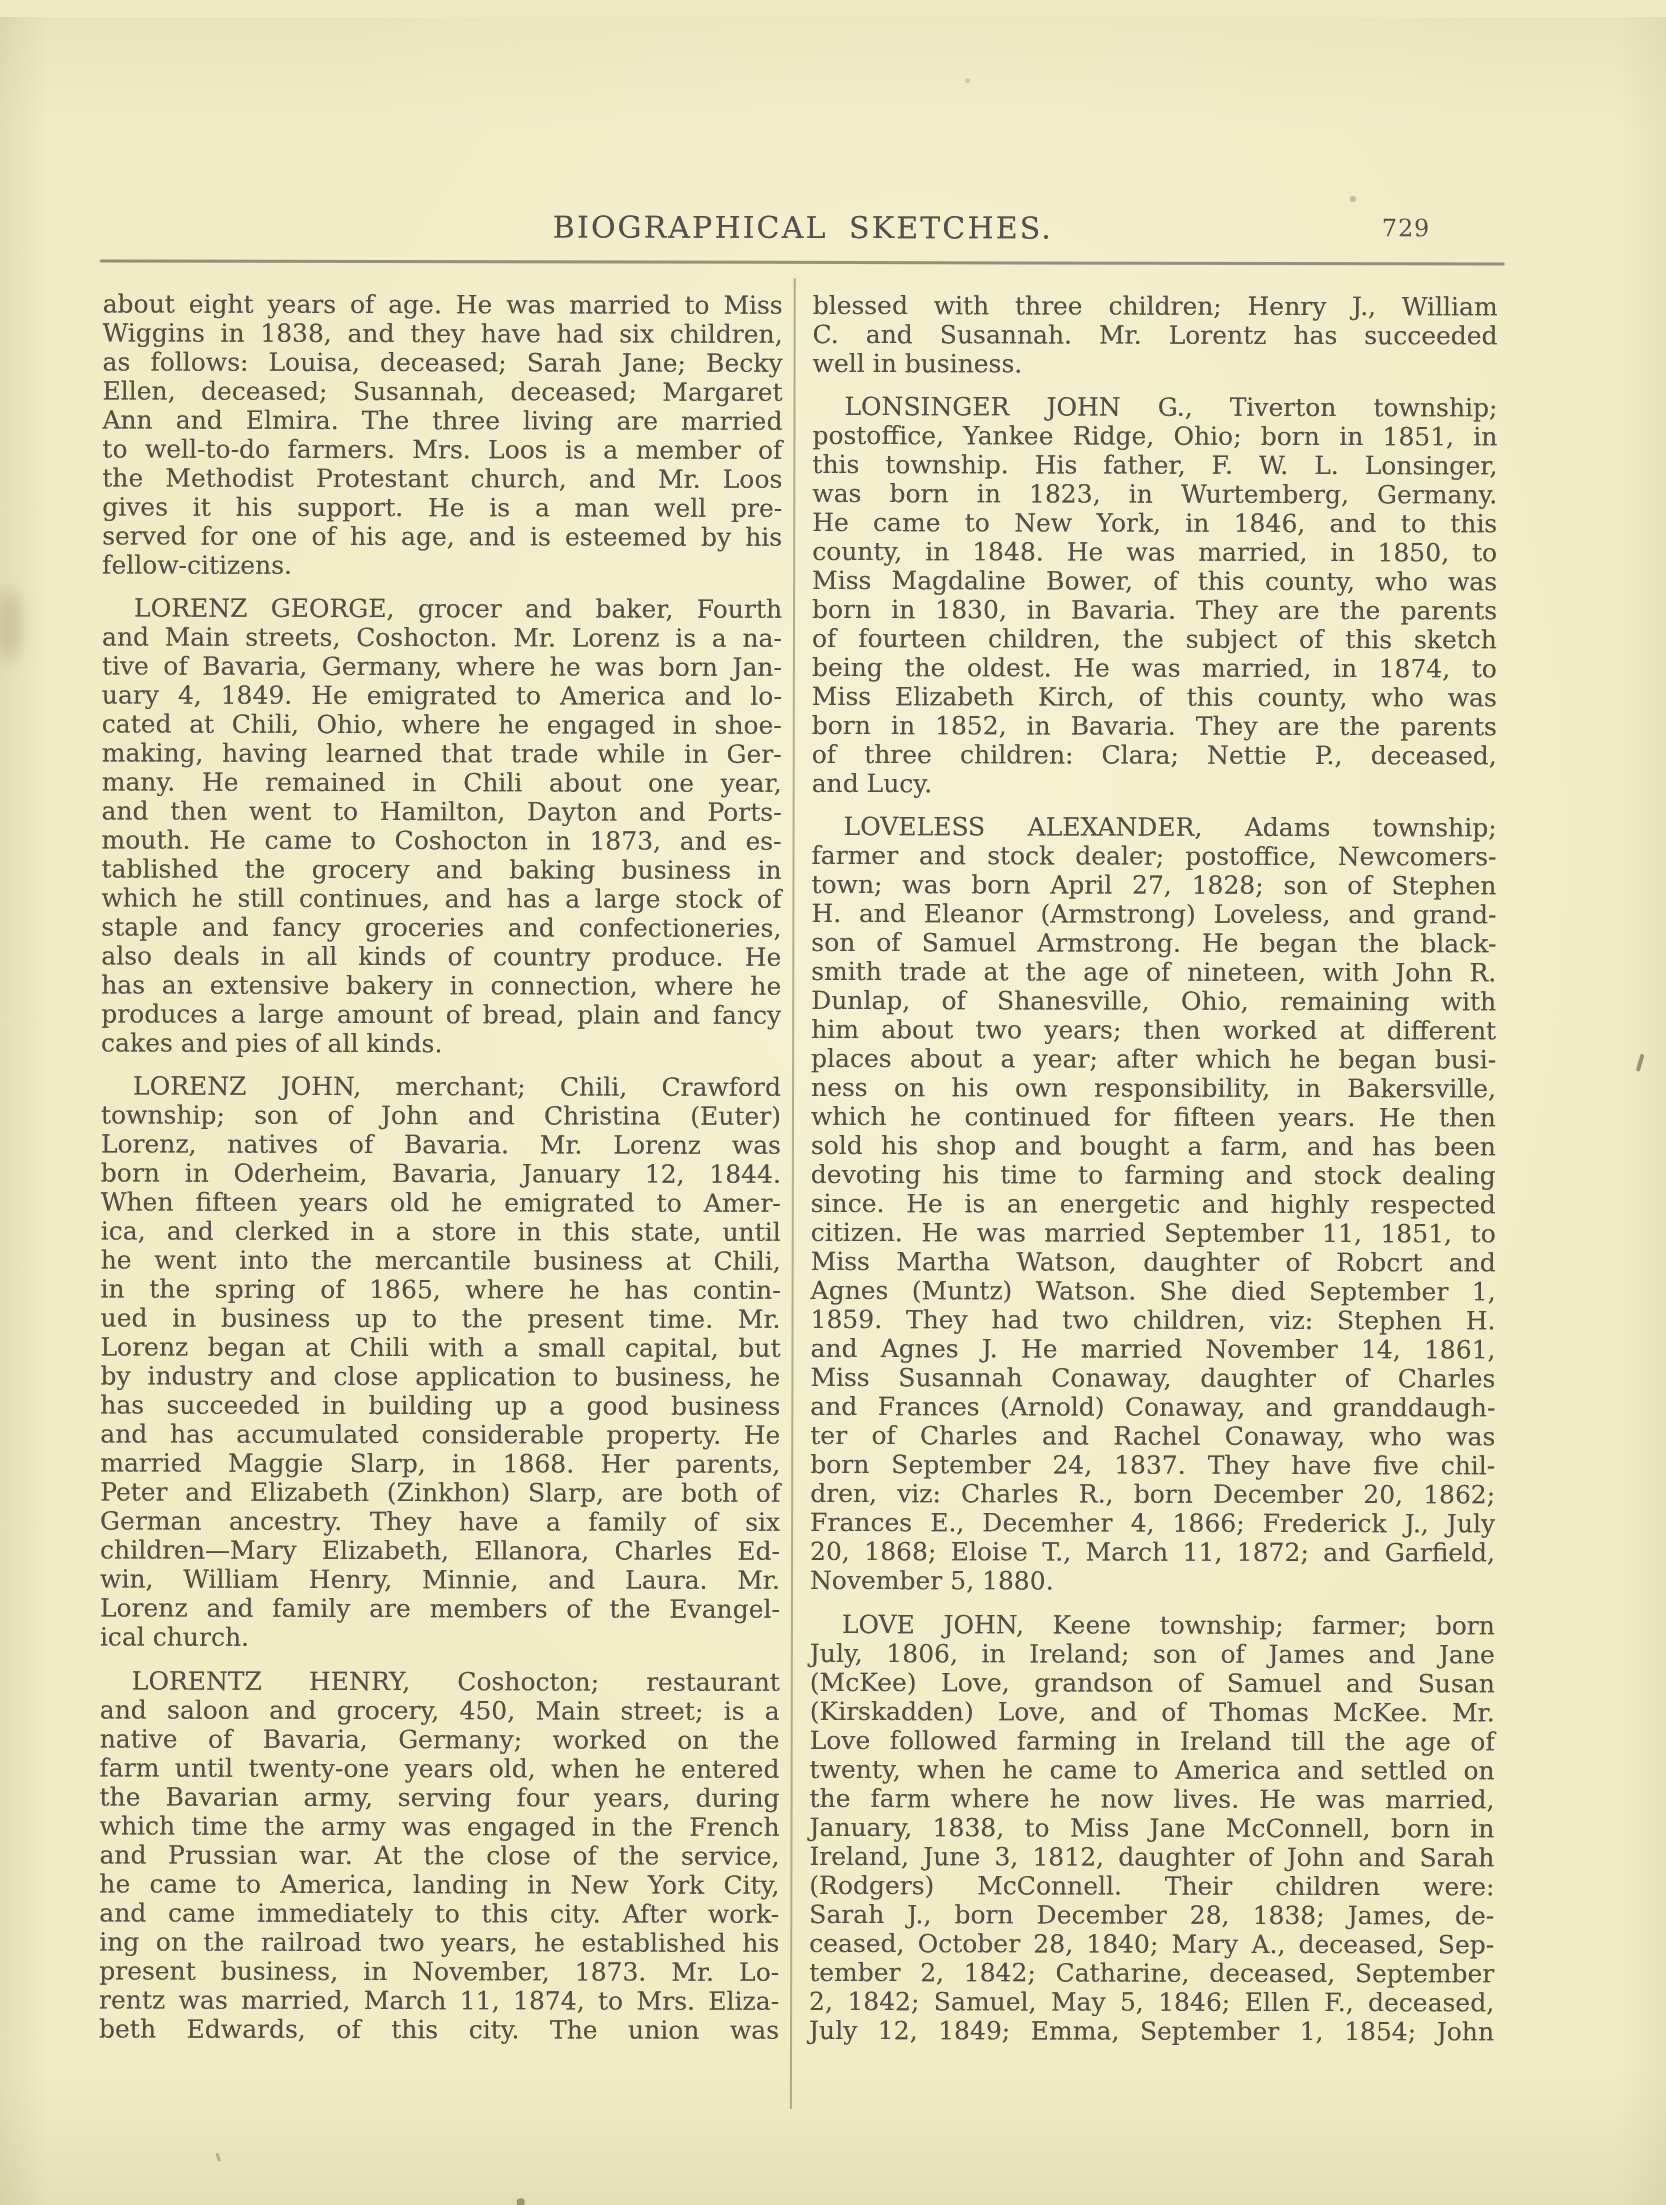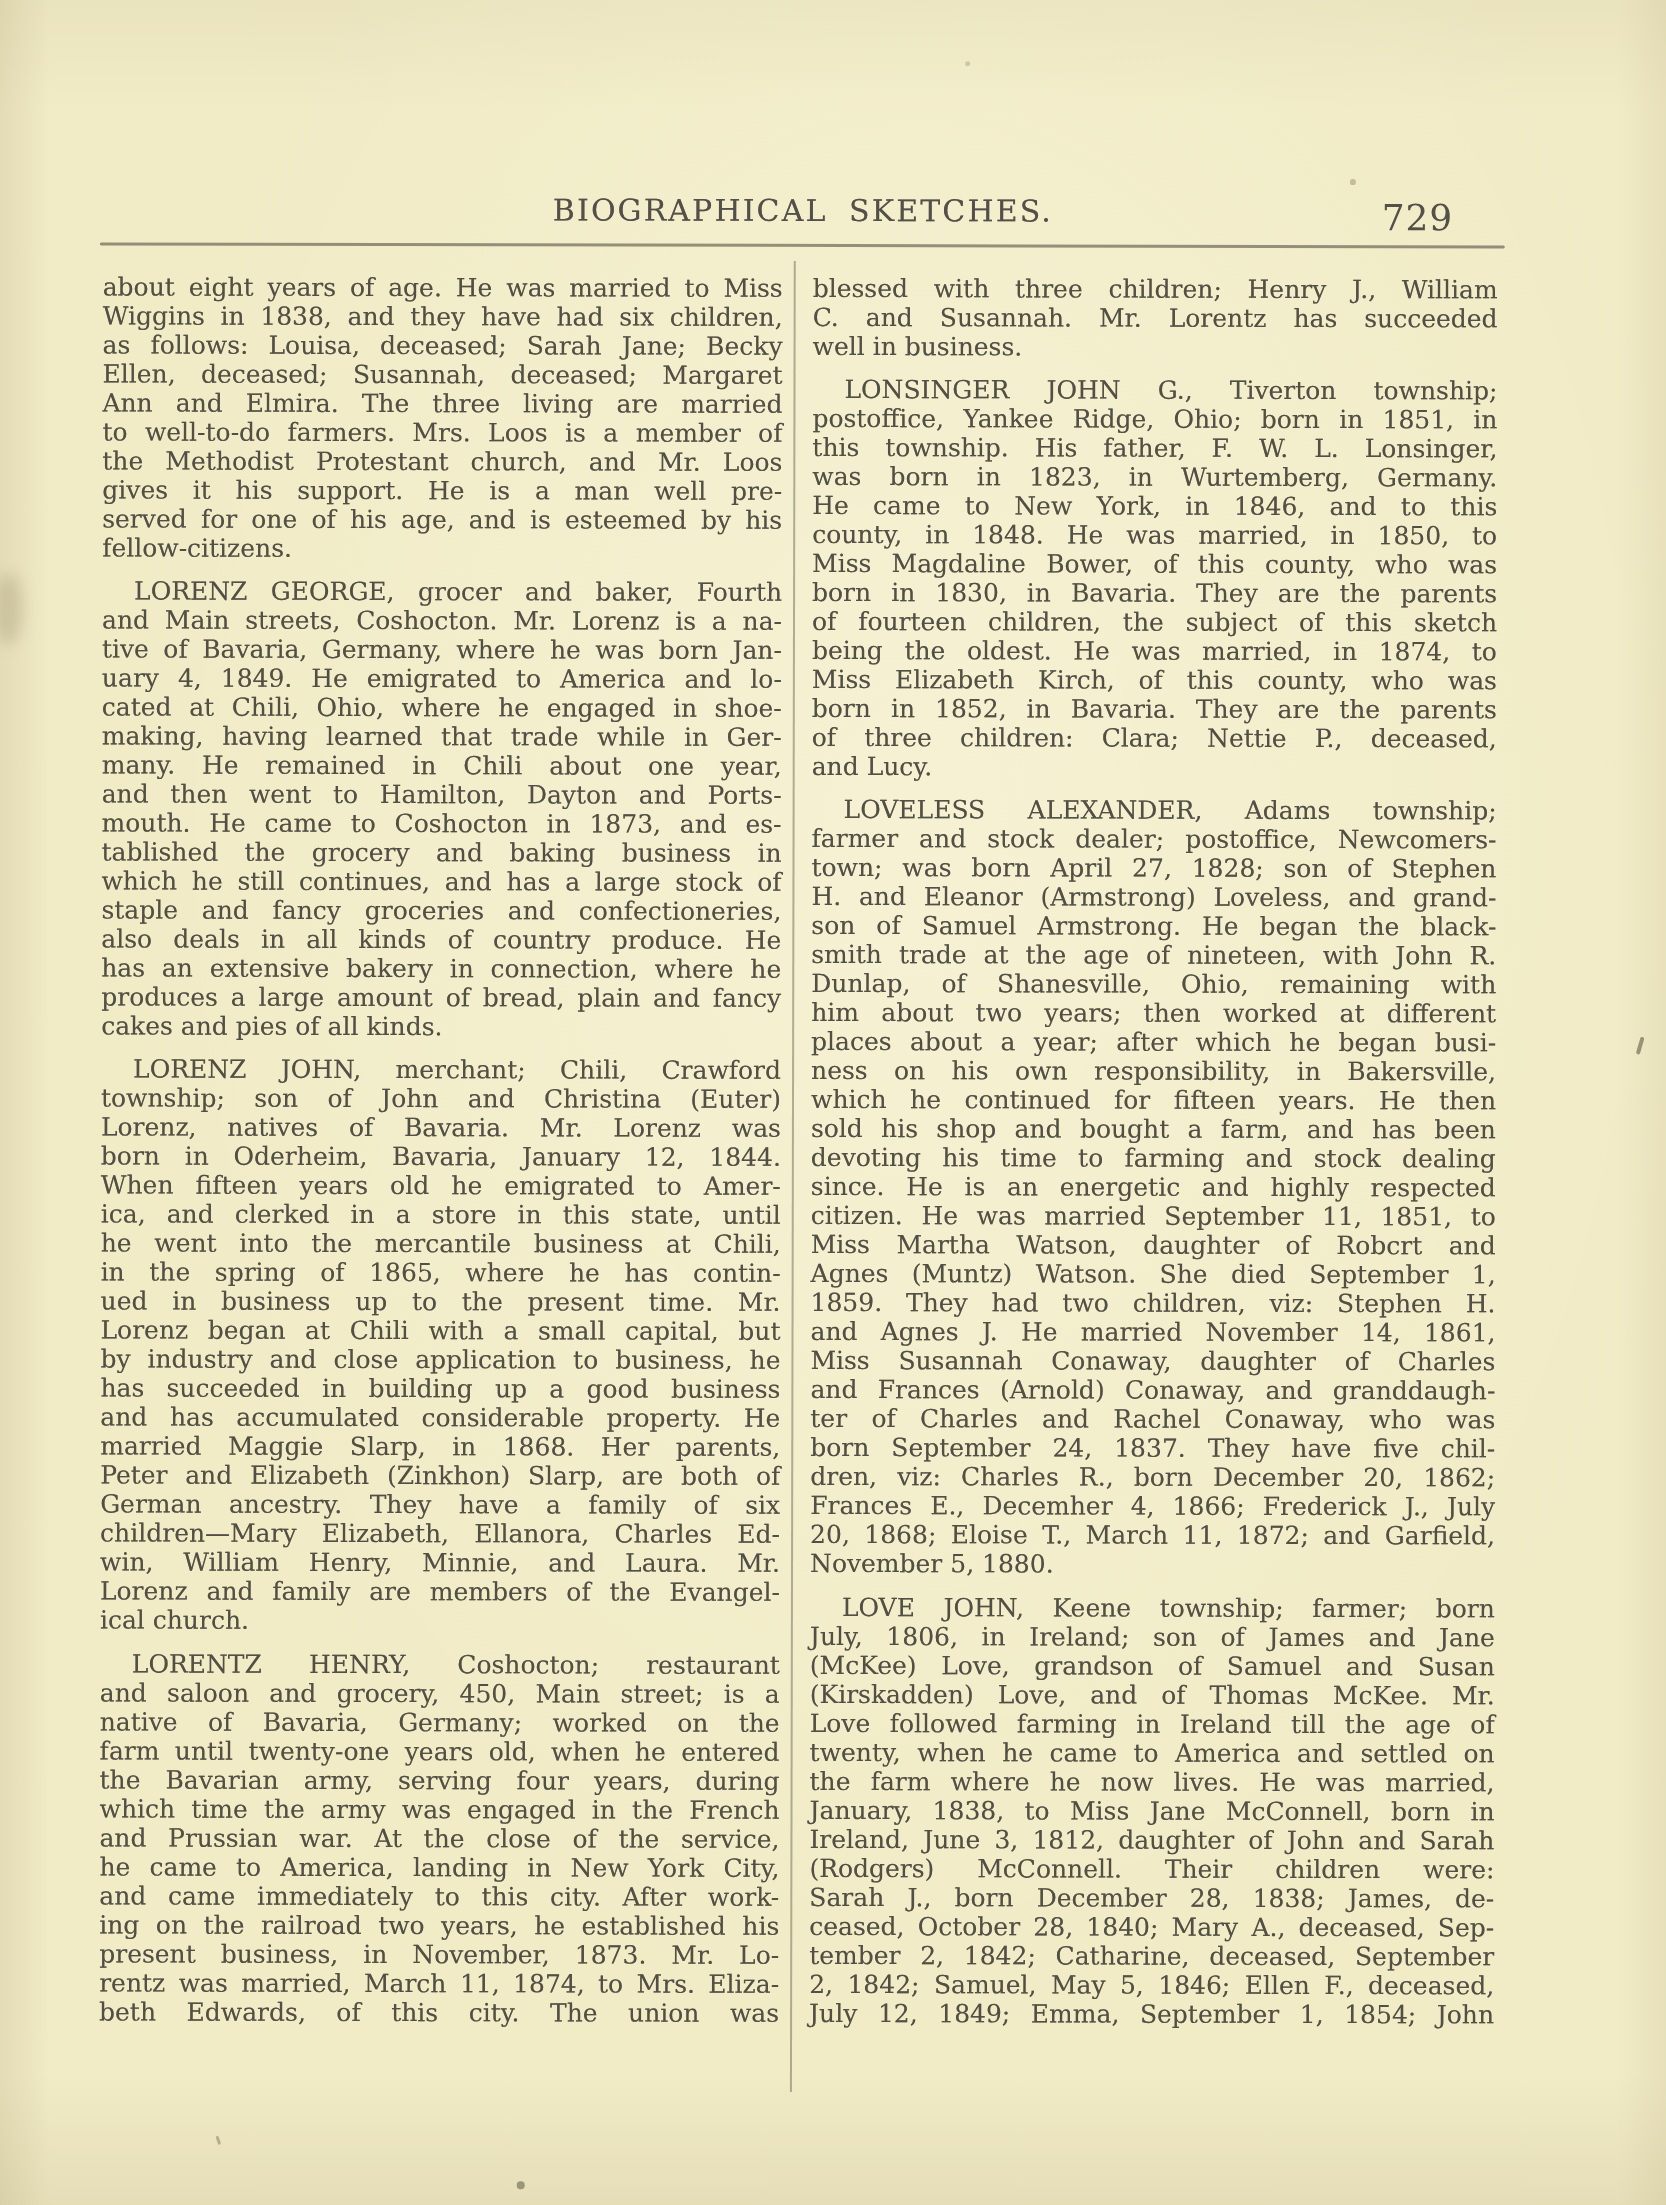--- a/index.html
+++ b/index.html
@@ -8,36 +8,37 @@
     background:#efe9c4;
     font-family:"DejaVu Serif", serif;
   }
   .page{
     position:absolute;inset:0;
     background:
       radial-gradient(ellipse at 55% 38%, rgba(255,253,235,0.35), rgba(255,253,235,0) 62%),
       linear-gradient(90deg, rgba(140,128,80,0.14), rgba(140,128,80,0) 3%, rgba(140,128,80,0) 97%, rgba(140,128,80,0.10)),
       linear-gradient(0deg, rgba(140,128,80,0.12), rgba(140,128,80,0) 6%, rgba(140,128,80,0) 95%, rgba(140,128,80,0.07)),
       #f1ebc6;
+    margin-top: 17px;
   }
   .content{
     position:absolute;inset:0;
     transform:rotate(0.12deg);
     color:#4f4c42;
   }
   .title{
     position:absolute;left:99px;top:193px;width:1404px;
     text-align:center;
     font-size:30px;letter-spacing:2.1px;word-spacing:10px;
     color:#53504a;
     text-shadow:0 0 0.4px rgba(70,66,56,.55);
   }
   .pageno{
     position:absolute;left:1380px;top:196px;width:101px;
-    font-size:36px;letter-spacing:0.8px;color:#53504a;
+    font-size:24px;letter-spacing:0.8px;color:#53504a;
   }
   .rule{
     position:absolute;left:98px;top:244px;width:1405px;height:2.5px;
     background:#827e6a;opacity:.85;border-radius:1.7px;
   }
   .divider{
     position:absolute;left:792px;top:261px;width:1.7px;height:1831px;
     background:#8a8672;opacity:.65;
   }
   .col{

